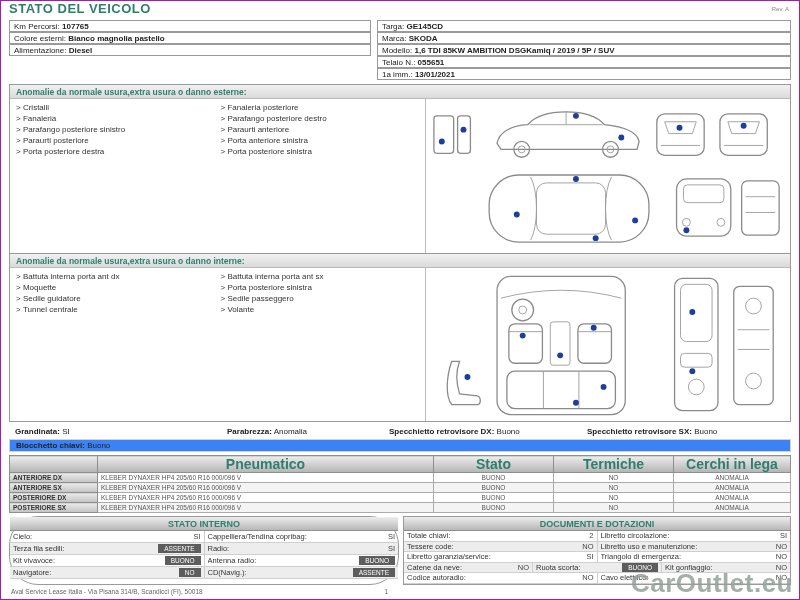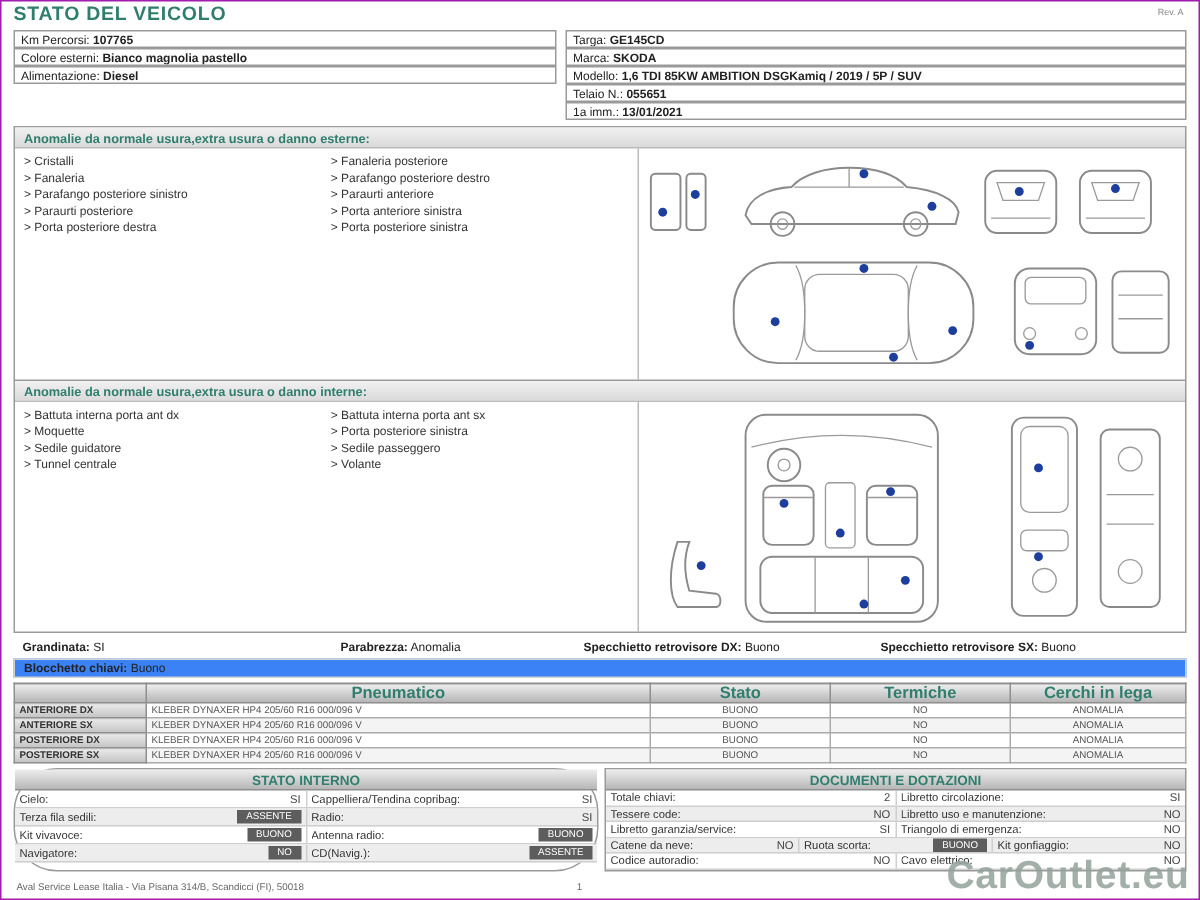--- a/index.html
+++ b/index.html
@@ -36,21 +36,21 @@
 
   .cond-bar { margin-top:4px; font-size:8px; color:#222; }
   .cond-line1 { display:flex; padding:1px 6px; }
   .cond-line1 .ci:nth-child(1){ width:212px; } .cond-line1 .ci:nth-child(2){ width:162px; }
   .cond-line1 .ci:nth-child(3){ width:198px; }
   .cond-line2 { background:#3b82f6; border:1px solid #d2d2d2; padding:1px 6px; margin-top:2px; }
   .ci b { font-weight:bold; }
 
   table.tires { width:100%; border-collapse:collapse; margin-top:3px; table-layout:fixed; }
   table.tires th { background:linear-gradient(#ededed,#b4b4b4); border:1px solid #8f8f8f;
-                   color:#2f7e6e; font-weight:bold; font-size:11px; height:12px; padding:0; }
+                   color:#2f7e6e; font-weight:bold; font-size:14px; height:12px; padding:0; }
   table.tires td { height:10px; padding:0 3px; font-size:6.5px; }
   td.pos { background:linear-gradient(#e9e9e9,#c3c3c3); font-weight:bold; color:#333;
            border:1px solid #8f8f8f; }
   td.val { border:1px solid #ababab; text-align:center; color:#555; }
   td.name { text-align:left; color:#555; }
   table.tires tr:nth-child(odd) td.val { background:#f4f4f4; }
 
   .bottom-wrap { display:flex; gap:4px; margin-top:3px; }
   .bt { border:1px solid #9a9a9a; }
   .bt.left { width:390px;border-radius:29px; }

